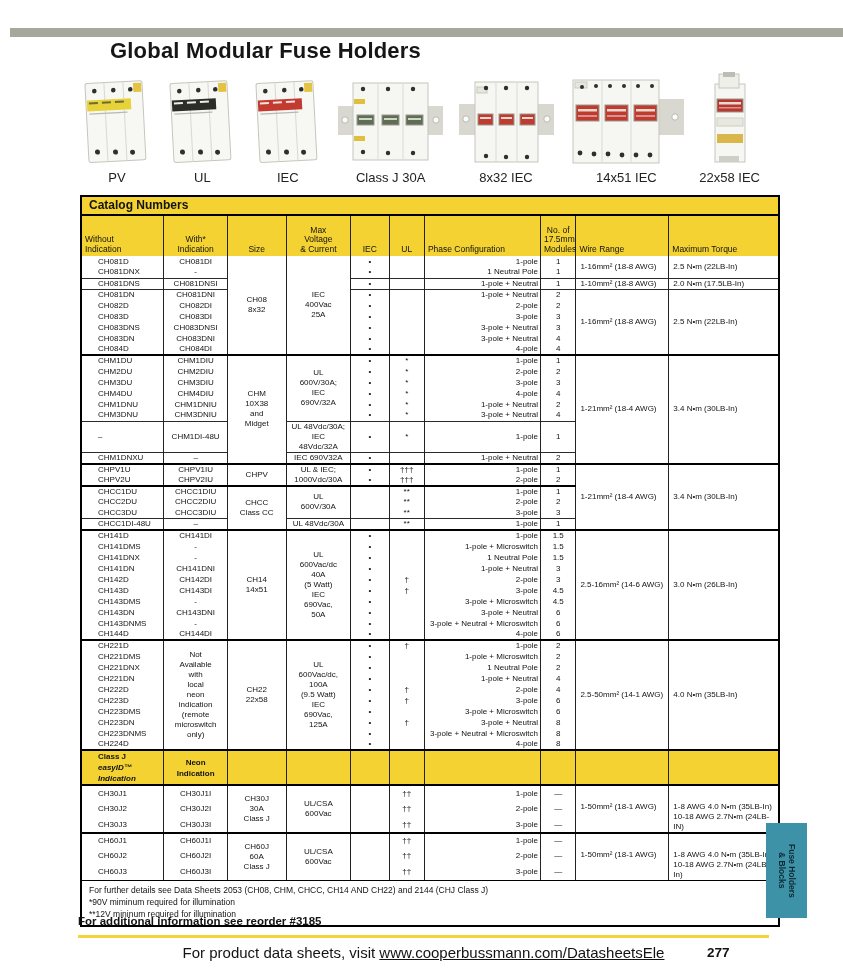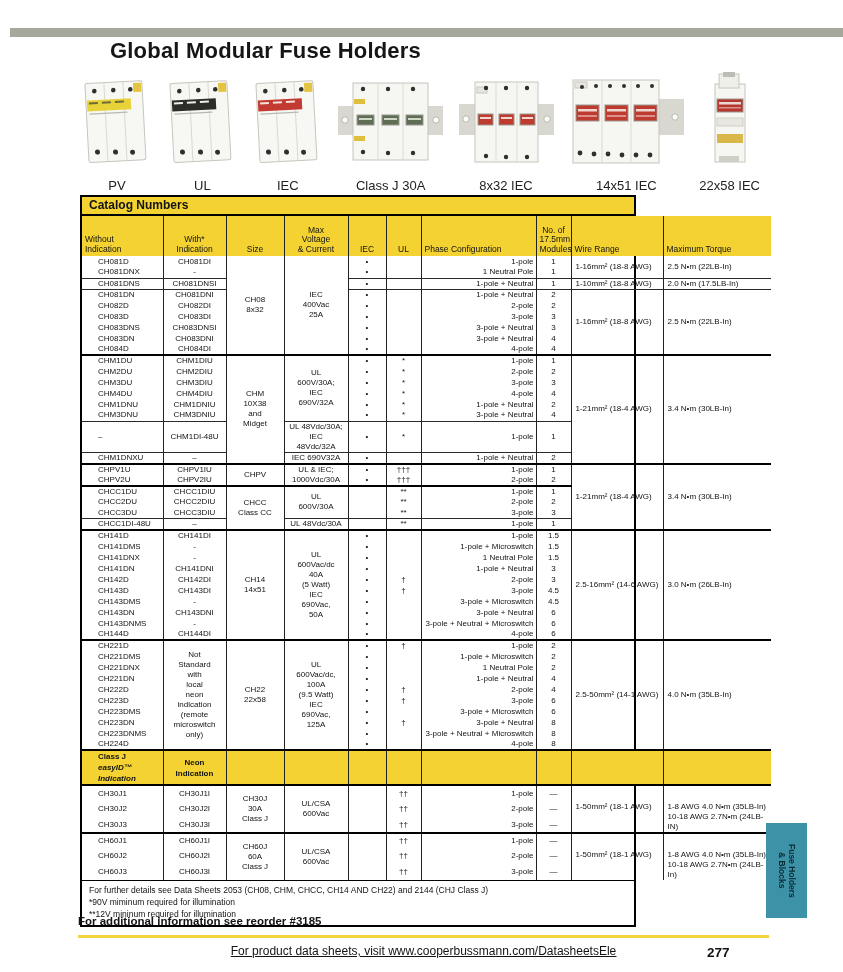--- a/index.html
+++ b/index.html
@@ -9,23 +9,23 @@
     background: #ffffff;
     color: #131313;
     position: relative;
     overflow: hidden;
   }
   .topbar { position: absolute; left: 10px; top: 28px; width: 833px; height: 9px; background: #a6a89b; }
   .page-title { position: absolute; left: 110px; top: 38px; font-size: 22px; font-weight: bold; letter-spacing: .2px; color: #161616; }
 
   .products { position: absolute; left: 82px; top: 72px; width: 678px; display: flex; justify-content: space-between; align-items: flex-end; }
   .products figure { display: flex; flex-direction: column; align-items: center; }
-  .products figcaption { font-size: 13px; margin-top: 11px; color: #222; white-space: nowrap; }
-
-  .catalog { position: absolute; left: 80px; top: 195px; width: 556px; border: 2px solid #000; background: #fff; }
+  .products figcaption { font-size: 13px; margin-top: 3px; color: #222; white-space: nowrap; }
+
+  .catalog { position: absolute; left: 80px; top: 195px; width: 700px; border: 2px solid #000; background: #fff; }
   .cat-title { background: #f3d232; font-weight: bold; font-size: 12px; line-height: 13px; padding: 2px 6px 2px 7px; border-bottom: 2px solid #000; }
   table { border-collapse: collapse; width: 100%; table-layout: fixed; }
   thead th { background: #f3d232; font-weight: normal; font-size: 8.5px; line-height: 9.5px; vertical-align: bottom; padding: 2px 3px; text-align: center; white-space: pre-line; height: 40px; margin-top: 20px; }
   thead th.c0, thead th.c6, thead th.c8, thead th.c9 { text-align: left; }
   tbody td { font-size: 8px; line-height: 10px; height: 11px; padding: 0 2px; text-align: center; white-space: pre-line; vertical-align: middle; }
   td.c0 { text-align: left; padding-left: 16px; }
   td.c6 { text-align: right; }
   td.c8, td.c9 { text-align: left; padding-left: 4px; }
   .bl { border-left: 1px solid #222; }
   tr.gm td { border-top: 1px solid #2a2a2a; }
@@ -33,21 +33,21 @@
   tr.sec td { background: #f3d232; font-weight: bold; height: 24px; }
   tr.sec td div { line-height: 11px; }
   .ital { font-style: italic; }
   .vtop { vertical-align: top; padding-top: 16px; }
   .foot { border-top: 1px solid #000; font-size: 8.5px; line-height: 12px; padding: 3px 6px 5px 7px; }
   .foot .fs1 { margin-right: 42px; }
   .foot .fs2 { margin-right: 20px; }
 
   .reorder { position: absolute; left: 78px; top: 915px; font-weight: bold; font-size: 11.5px; }
   .yellow-rule { position: absolute; left: 78px; top: 935px; width: 691px; height: 3px; background: #f2d43b; }
-  .datasheet-line { position: absolute; left: 78px; top: 944px; width: 691px; text-align: center; font-size: 12px; text-decoration: underline; }
+  .datasheet-line { position: absolute; left: 78px; top: 944px; width: 691px; text-align: center; font-size: 15px; }
   .datasheet-line a { color: #131313; text-decoration: underline; }
   .page-num { position: absolute; left: 707px; top: 945px; font-weight: bold; font-size: 13.5px; }
 
   .side-tab { position: absolute; left: 766px; top: 823px; width: 41px; height: 95px; background: #3e92a8; display: flex; align-items: center; justify-content: center; }
   .side-tab span { writing-mode: vertical-rl; font-size: 8.5px; font-weight: bold; color: #0a2b33; text-align: center; line-height: 10px; white-space: pre-line; }
 </style>
 </head>
 <body>
 
 <div class="topbar"></div>
@@ -559,21 +559,21 @@
           <td class="c0">CH144D</td>
           <td class="c1 bl">CH144DI</td>
           <td class="c4 bl">•</td>
           <td class="c5 bl"></td>
           <td class="c6 bl">4-pole</td>
           <td class="c7 bl">6</td>
         </tr>
         <tr class="gM">
           <td class="c0">CH221D</td>
           <td rowspan="10" class="c1 bl">Not
-Standard
+Available
 with
 local
 neon
 indication
 (remote
 microswitch
 only)</td>
           <td rowspan="10" class="c2 bl">CH22
 22x58</td>
           <td rowspan="10" class="c3 bl">UL

